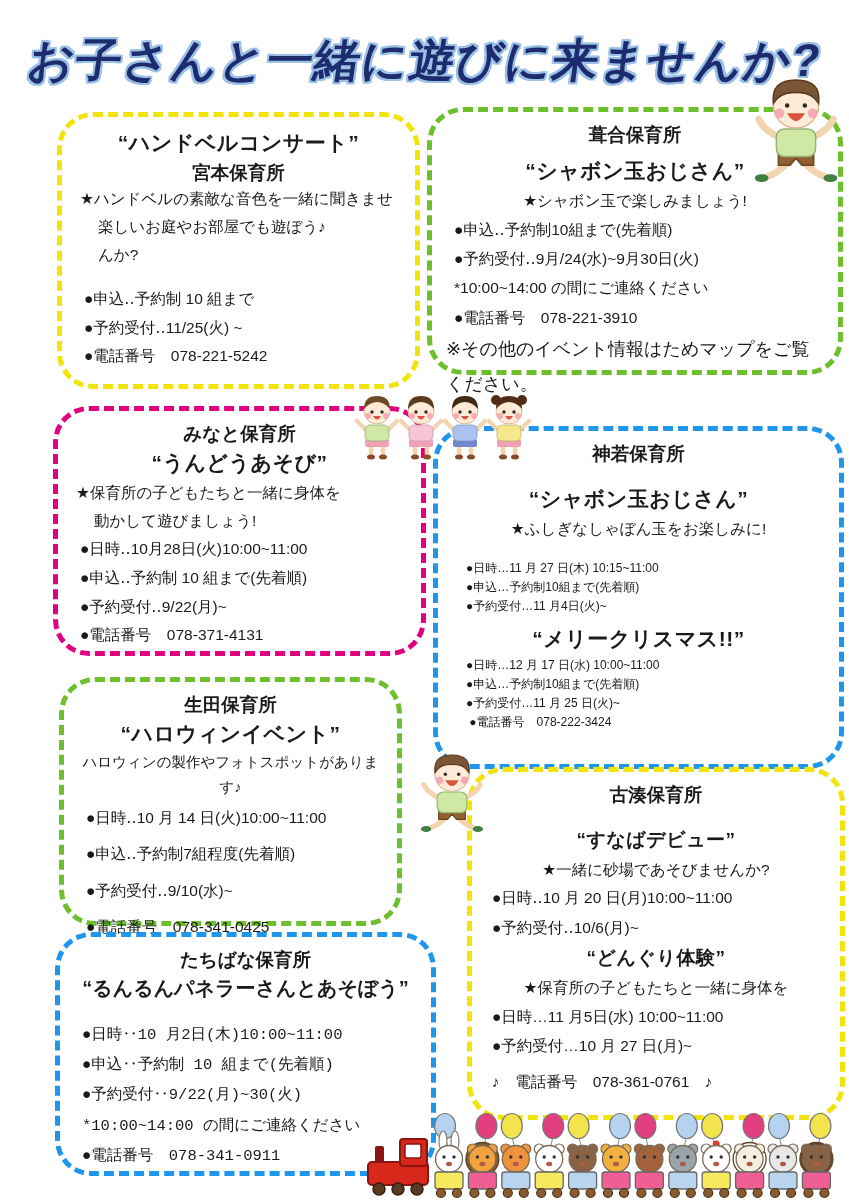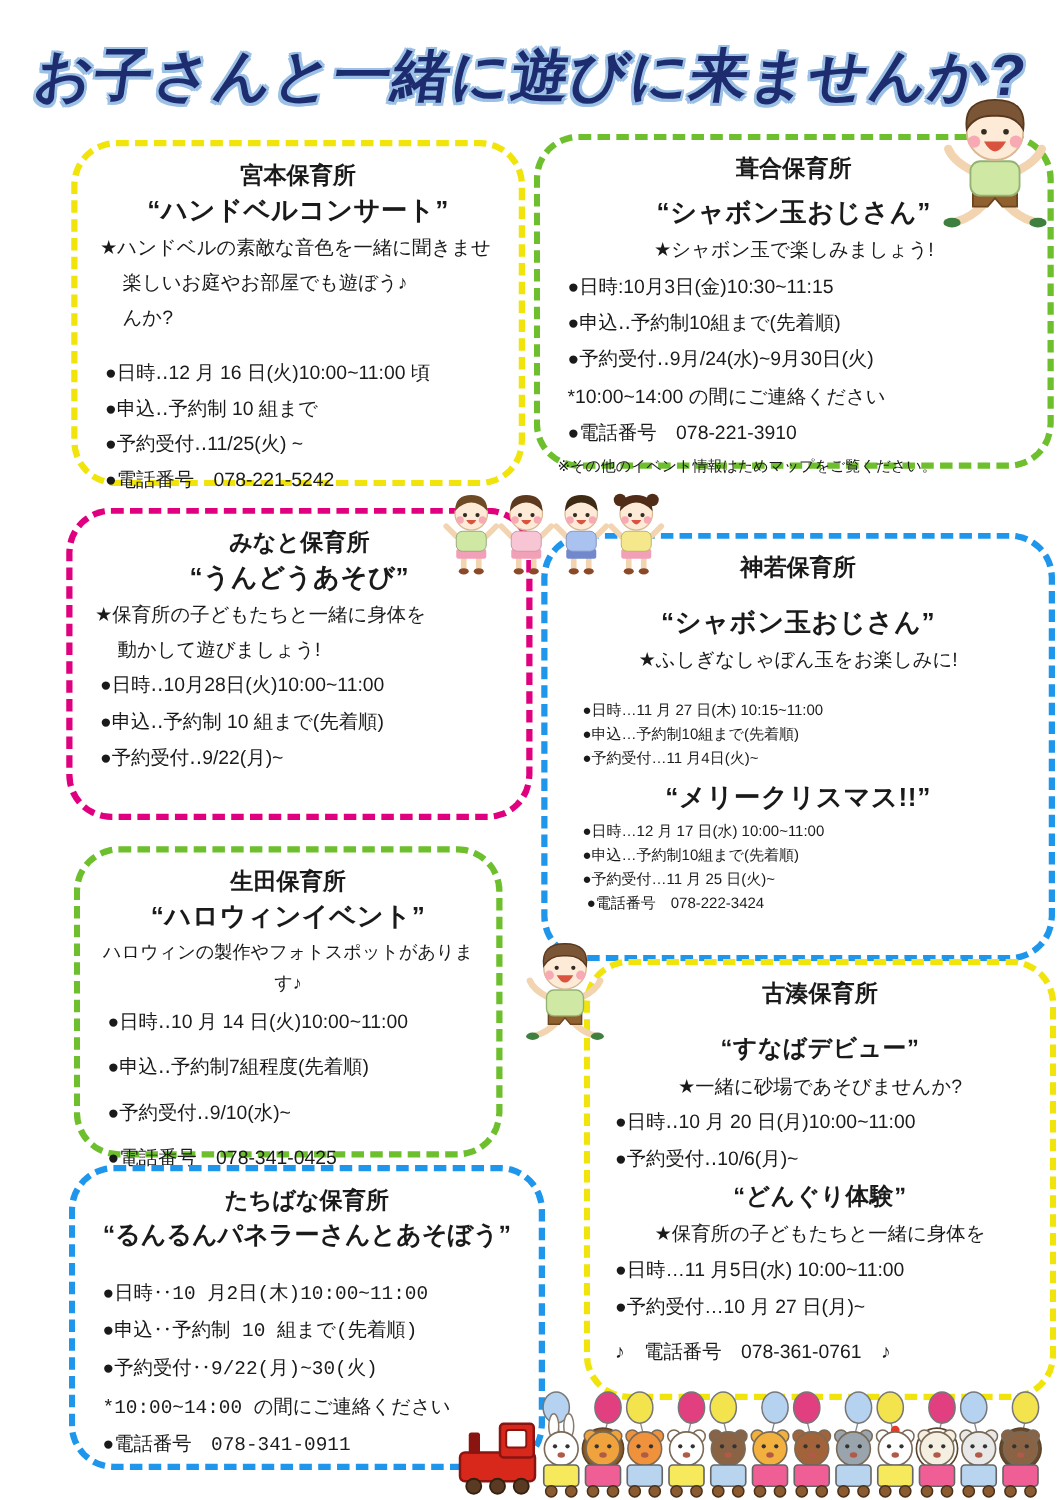--- a/index.html
+++ b/index.html
@@ -28,21 +28,21 @@
   .b6 { left:55px;  top:932px; width:381px; height:244px; }
 
   .ln { white-space:pre-wrap; }
   .ln-name  { text-align:center; font-size:18.5px; font-weight:bold; line-height:1.4; }
   .ln-event { text-align:center; font-size:21px;  font-weight:bold; line-height:1.55; letter-spacing:0.5px; }
   .ln-star  { text-align:center; font-size:15.5px; line-height:1.75; }
   .ln-desc  { font-size:15.5px; line-height:1.8; padding-left:4px; }
   .ln-desci { font-size:15.5px; line-height:1.8; padding-left:22px; }
   .ln-small { text-align:center; font-size:14.5px; line-height:1.7; }
   .ln-bullet{ font-size:15.5px; line-height:1.85; padding-left:8px; }
-  .ln-note  { font-size:12px; line-height:1.9; }
+  .ln-note  { font-size:18px; line-height:1.9; }
   .ln-gap   { height:16px; }
   .ln-gaps  { height:7px; }
 
   .b3 .ln-bullet { line-height:1.6; font-size:12px; padding-left:14px; }
   .b3 .ln-event  { font-size:21px; }
   .b4 .ln-bullet { line-height:2.35; }
   .b5 .ln-bullet { line-height:1.9; padding-left:6px; }
   .b5 .ln-event  { font-size:19px; line-height:1.7; }
   .b6 .ln-event  { font-size:20px; letter-spacing:0; }
   .b6 .ln-bullet { line-height:1.95;font-family:Liberation Mono, monospace; }
@@ -57,55 +57,54 @@
 </style>
 </head>
 <body>
 
 <div class="page">
 
   <h1 class="headline">お子さんと一緒に遊びに来ませんか?</h1>
 
   <div class="ebox b0" style="border-color: rgb(240, 228, 10);">
     <div class="box-body">
+        <div class="ln ln-event">“ハンドベルコンサート”</div>
         <div class="ln ln-name">宮本保育所</div>
-        <div class="ln ln-event">“ハンドベルコンサート”</div>
         <div class="ln ln-desc">★ハンドベルの素敵な音色を一緒に聞きませ</div>
         <div class="ln ln-desci">楽しいお庭やお部屋でも遊ぼう♪</div>
         <div class="ln ln-desci">んか?</div>
         <div class="ln ln-gap"></div>
-        <div class="ln ln-bullet">●日時‥12 月 16 日(火)10:00~11:00 頃</div>
         <div class="ln ln-bullet">●申込‥予約制 10 組まで</div>
         <div class="ln ln-bullet">●予約受付‥11/25(火) ~</div>
         <div class="ln ln-bullet">●電話番号　078-221-5242</div>
       </div>
   </div>
   <div class="ebox b1" style="border-color: rgb(109, 191, 45);">
     <div class="box-body">
         <div class="ln ln-name">葺合保育所</div>
         <div class="ln ln-gaps"></div>
         <div class="ln ln-event">“シャボン玉おじさん”</div>
         <div class="ln ln-star">★シャボン玉で楽しみましょう!</div>
-        <div class="ln ln-bullet">●日時:10月3日(金)10:30~11:15</div>
         <div class="ln ln-bullet">●申込‥予約制10組まで(先着順)</div>
         <div class="ln ln-bullet">●予約受付‥9月/24(水)~9月30日(火)</div>
         <div class="ln ln-bullet">*10:00~14:00 の間にご連絡ください</div>
         <div class="ln ln-bullet">●電話番号　078-221-3910</div>
         <div class="ln ln-note">※その他のイベント情報はためマップをご覧ください。</div>
       </div>
   </div>
   <div class="ebox b2" style="border-color: rgb(224, 0, 127);">
     <div class="box-body">
         <div class="ln ln-name">みなと保育所</div>
         <div class="ln ln-event">“うんどうあそび”</div>
         <div class="ln ln-desc">★保育所の子どもたちと一緒に身体を</div>
         <div class="ln ln-desci">動かして遊びましょう!</div>
         <div class="ln ln-bullet">●日時‥10月28日(火)10:00~11:00</div>
         <div class="ln ln-bullet">●申込‥予約制 10 組まで(先着順)</div>
         <div class="ln ln-bullet">●予約受付‥9/22(月)~</div>
+        <div class="ln ln-bullet">●電話番号　078-371-4131</div>
       </div>
   </div>
   <div class="ebox b3" style="border-color: rgb(30, 150, 236);">
     <div class="box-body">
         <div class="ln ln-name">神若保育所</div>
         <div class="ln ln-gap"></div>
         <div class="ln ln-event">“シャボン玉おじさん”</div>
         <div class="ln ln-star">★ふしぎなしゃぼん玉をお楽しみに!</div>
         <div class="ln ln-gap"></div>
         <div class="ln ln-bullet">●日時…11 月 27 日(木) 10:15~11:00</div>

